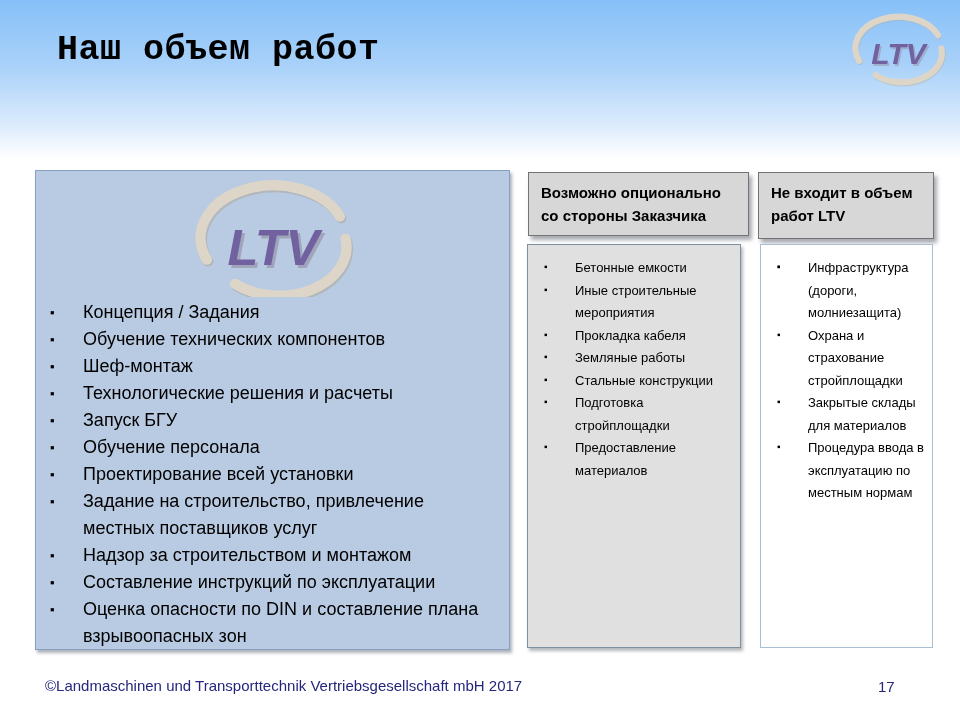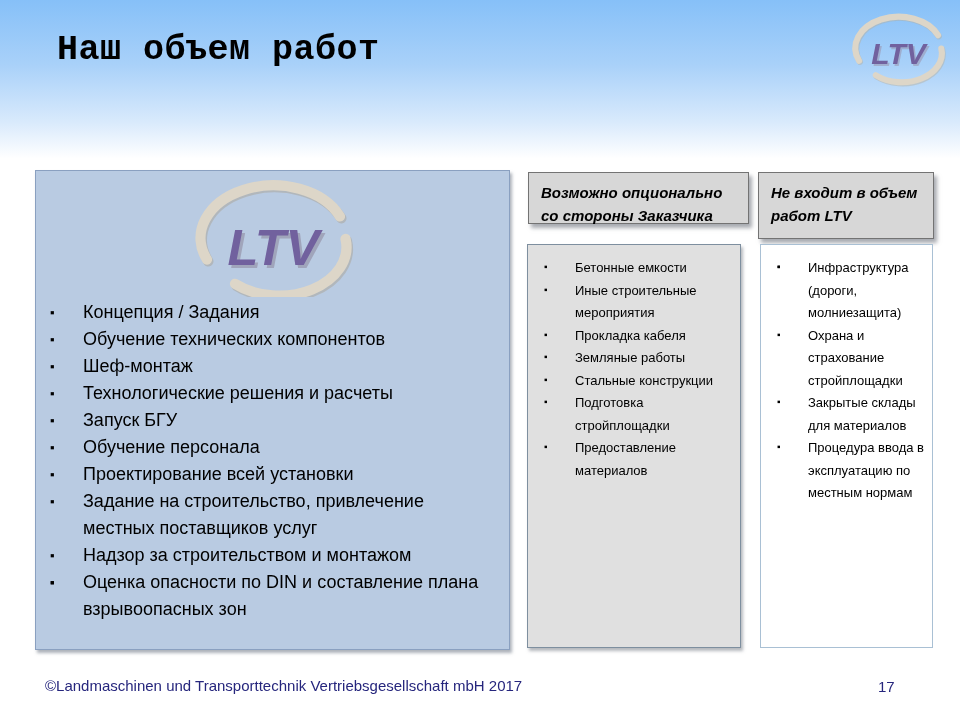--- a/index.html
+++ b/index.html
@@ -26,22 +26,22 @@
   .left-list{margin:0;padding:0 10px 0 12px;list-style:none;font-size:18px;line-height:27px;}
   .left-list li{position:relative;padding-left:35px;}
   .left-list .bullet{position:absolute;left:2px;top:0;font-size:13px;}
   
   .hdr-box{
     position:absolute;background:#d7d7d7;border:1px solid #737373;
     box-shadow:3px 4px 4px rgba(110,115,125,.6);
     font-size:15px;font-weight:bold;line-height:1.5;
     padding:9px 10px 0 12px;box-sizing:border-box;
   }
-  .hdr-mid{left:528px;top:172px;width:221px;height:52px;font-style:italic;}
-  .hdr-right{left:758px;top:172px;width:176px;height:67px;font-style:italic;}
+  .hdr-mid{left:528px;top:172px;width:221px;height:64px;}
+  .hdr-right{left:758px;top:172px;width:176px;height:67px;}
   
   .body-box{position:absolute;box-sizing:border-box;}
   .body-mid{
     left:527px;top:244px;width:214px;height:404px;
     background:#e0e0e0;border:1px solid #7e8f9f;
     box-shadow:2px 3px 3px rgba(110,115,125,.5);
   }
   .body-right{
     left:760px;top:244px;width:173px;height:404px;
     background:#ffffff;border:1px solid #a9c0d4;
@@ -117,20 +117,21 @@
         <li>
         <span class="bullet">▪</span>
         <span>Задание на строительство, привлечение местных поставщиков услуг</span>
       </li>
         <li>
         <span class="bullet">▪</span>
         <span>Надзор за строительством и монтажом</span>
       </li>
         <li>
         <span class="bullet">▪</span>
+        <span>Составление инструкций по эксплуатации</span>
       </li>
         <li>
         <span class="bullet">▪</span>
         <span>Оценка опасности по DIN и составление плана взрывоопасных зон</span>
       </li>
       </ul>
   </div>
 
   <div class="hdr-box hdr-mid">Возможно опционально со стороны Заказчика</div>
   <div class="body-box body-mid">

